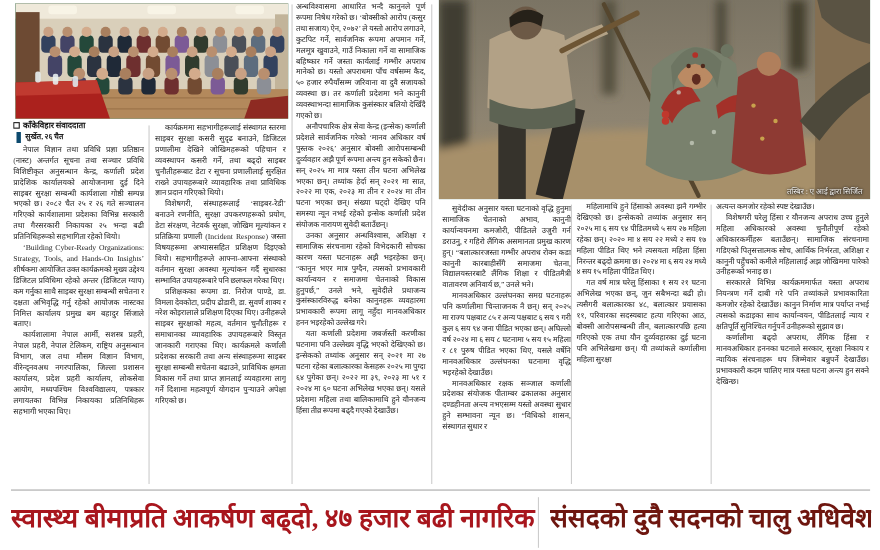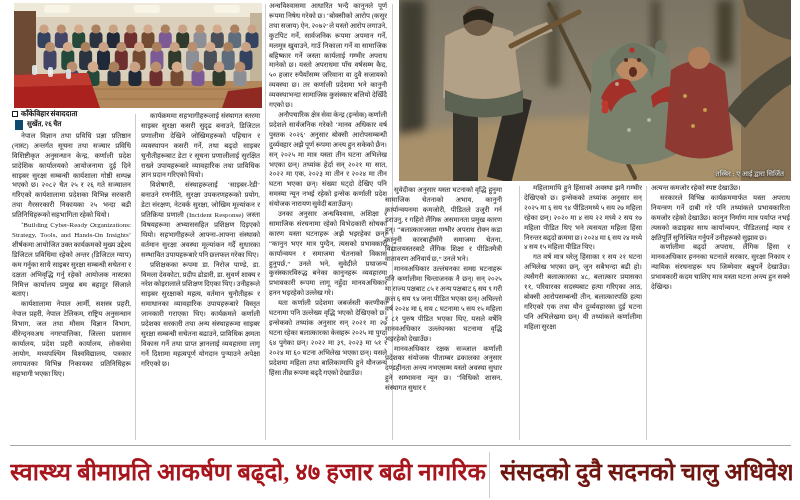--- a/index.html
+++ b/index.html
@@ -12,21 +12,21 @@
   .photo-right{left:399px;top:0;width:392px;height:181px}
   .photo-caption{position:absolute;right:7px;bottom:3px;color:#f4f2ee;font-size:7px;
     text-shadow:0 0 2px #222,0 1px 2px #222;font-family:"Liberation Serif",serif}
   .col{position:absolute;font-size:7px;line-height:9.9px;color:#1c1c1c;text-align:justify;
     overflow:hidden;word-spacing:-0.4px}
   .col p{text-indent:9px;margin:0}
   .col p.cont{text-indent:0}
   .byline{font-weight:bold;font-size:7.4px;line-height:11px;color:#111}
   .sq{display:inline-block;width:6px;height:6px;border:1.5px solid #1a1a1a;margin-right:3px;
     vertical-align:-0.5px}
-  .dateline{font-weight:bold;font-size:7px;margin:1px 0 2px 3px;border-left:8px solid #0c4a6e;
+  .dateline{font-weight:bold;font-size:7px;margin:1px 0 2px 3px;border-left:4px solid #0c4a6e;
     padding-left:4px;color:#222}
   .vrule{position:absolute;width:1px;background:#cccccc}
   .hrule{position:absolute;height:1px;background:#a8a8a8}
   .headline{position:absolute;font-weight:bold;font-size:24px;line-height:30px;white-space:nowrap;
     font-family:"Liberation Serif","DejaVu Serif",serif}
   .hl-left{left:10px;top:457px;width:478px;overflow:hidden}
   .hl-right{left:500px;top:457px;width:292px;overflow:hidden}
 </style>
 </head>
 <body>
@@ -214,36 +214,37 @@
   </div>
 
   <div class="col" style="left:269px;top:2px;width:118px;height:440px">
     <div>
         <p class="cont">अन्धविश्वासमा आधारित भन्दै कानुनले पूर्ण रूपमा निषेध गरेको छ। ‘बोक्सीको आरोप (कसुर तथा सजाय) ऐन, २०७२’ ले यस्तो आरोप लगाउने, कुटपिट गर्ने, सार्वजनिक रूपमा अपमान गर्ने, मलमूत्र खुवाउने, गाउँ निकाला गर्ने वा सामाजिक बहिष्कार गर्ने जस्ता कार्यलाई गम्भीर अपराध मानेको छ। यस्तो अपराधमा पाँच वर्षसम्म कैद, ५० हजार रुपैयाँसम्म जरिवाना वा दुवै सजायको व्यवस्था छ। तर कर्णाली प्रदेशमा भने कानुनी व्यवस्थाभन्दा सामाजिक कुसंस्कार बलियो देखिँदै गएको छ।</p>
         <p>अनौपचारिक क्षेत्र सेवा केन्द्र (इन्सेक) कर्णाली प्रदेशले सार्वजनिक गरेको ‘मानव अधिकार वर्ष पुस्तक २०२६’ अनुसार बोक्सी आरोपसम्बन्धी दुर्व्यवहार अझै पूर्ण रूपमा अन्त्य हुन सकेको छैन। सन् २०२५ मा मात्र यस्ता तीन घटना अभिलेख भएका छन्। तथ्यांक हेर्दा सन् २०२१ मा सात, २०२२ मा एक, २०२३ मा तीन र २०२४ मा तीन घटना भएका छन्। संख्या घट्दो देखिए पनि समस्या न्यून नभई रहेको इन्सेक कर्णाली प्रदेश संयोजक नारायण सुवेदी बताउँछन्।</p>
         <p>उनका अनुसार अन्धविश्वास, अशिक्षा र सामाजिक संरचनामा रहेको विभेदकारी सोचका कारण यस्ता घटनाहरू अझै भइरहेका छन्। “कानुन भएर मात्र पुग्दैन, त्यसको प्रभावकारी कार्यान्वयन र समाजमा चेतनाको विकास हुनुपर्छ,” उनले भने, सुवेदीले प्रथाजन्य कुसंस्कारविरुद्ध बनेका कानुनहरू व्यवहारमा प्रभावकारी रूपमा लागू नहुँदा मानवअधिकार हनन भइरहेको उल्लेख गरे।</p>
         <p>यता कर्णाली प्रदेशमा जबर्जस्ती करणीका घटनामा पनि उल्लेख्य वृद्धि भएको देखिएको छ। इन्सेकको तथ्यांक अनुसार सन् २०२१ मा २७ घटना रहेका बलात्कारका केसहरू २०२५ मा पुग्दा ६४ पुगेका छन्। २०२२ मा ३९, २०२३ मा ५१ र २०२४ मा ६० घटना अभिलेख भएका छन्। यसले प्रदेशमा महिला तथा बालिकामाथि हुने यौनजन्य हिंसा तीव्र रूपमा बढ्दै गएको देखाउँछ।</p>
       </div>
   </div>
-  <div class="col" style="left:385px;top:186px;width:117px;height:256px">
+  <div class="col" style="left:402px;top:186px;width:117px;height:256px">
     <div>
         <p>सुवेदीका अनुसार यस्ता घटनाको वृद्धि हुनुमा सामाजिक चेतनाको अभाव, कानुनी कार्यान्वयनमा कमजोरी, पीडितले उजुरी गर्न डराउनु, र गहिरो लैंगिक असमानता प्रमुख कारण हुन्। “बलात्कारजस्ता गम्भीर अपराध रोक्न कडा कानुनी कारबाहीसँगै समाजमा चेतना, विद्यालयस्तरबाटै लैंगिक शिक्षा र पीडितमैत्री वातावरण अनिवार्य छ,” उनले भने।</p>
         <p>मानवअधिकार उल्लंघनका समग्र घटनाहरू पनि कर्णालीमा चिन्ताजनक नै छन्। सन् २०२५ मा राज्य पक्षबाट ८५ र अन्य पक्षबाट ६ सय ९ गरी कुल ६ सय ९४ जना पीडित भएका छन्। अघिल्लो वर्ष २०२४ मा ६ सय ८ घटनामा ५ सय १५ महिला र ८१ पुरुष पीडित भएका थिए, यसले वर्षेनि मानवअधिकार उल्लंघनका घटनामा वृद्धि भइरहेको देखाउँछ।</p>
         <p>मानवअधिकार रक्षक सञ्जाल कर्णाली प्रदेशका संयोजक पीताम्बर ढकालका अनुसार दण्डहीनता अन्त्य नभएसम्म यस्तो अवस्था सुधार हुने सम्भावना न्यून छ। “विधिको शासन, संस्थागत सुधार र</p>
       </div>
   </div>
   <div class="col" style="left:524px;top:184px;width:118px;height:258px">
     <div>
         <p>महिलामाथि हुने हिंसाको अवस्था झनै गम्भीर देखिएको छ। इन्सेकको तथ्यांक अनुसार सन् २०२५ मा ६ सय ९४ पीडितमध्ये ५ सय २७ महिला रहेका छन्। २०२० मा ४ सय २२ मध्ये २ सय १७ महिला पीडित थिए भने त्यसयता महिला हिंसा निरन्तर बढ्दो क्रममा छ। २०२४ मा ६ सय २४ मध्ये ४ सय १५ महिला पीडित थिए।</p>
         <p>गत वर्ष मात्र घरेलु हिंसाका १ सय २१ घटना अभिलेख भएका छन्, जुन सबैभन्दा बढी हो। त्यसैगरी बलात्कारका ४८, बलात्कार प्रयासका ११, परिवारका सदस्यबाट हत्या गरिएका आठ, बोक्सी आरोपसम्बन्धी तीन, बलात्कारपछि हत्या गरिएको एक तथा यौन दुर्व्यवहारका दुई घटना पनि अभिलेखमा छन्। यी तथ्यांकले कर्णालीमा महिला सुरक्षा</p>
       </div>
   </div>
   <div class="col" style="left:651px;top:184px;width:139px;height:258px">
     <div>
         <p class="cont">अत्यन्त कमजोर रहेको स्पष्ट देखाउँछ।</p>
+        <p>विशेषगरी घरेलु हिंसा र यौनजन्य अपराध उच्च हुनुले महिला अधिकारको अवस्था चुनौतीपूर्ण रहेको अधिकारकर्मीहरू बताउँछन्। सामाजिक संरचनामा गडिएको पितृसत्तात्मक सोच, आर्थिक निर्भरता, अशिक्षा र कानुनी पहुँचको कमीले महिलालाई अझ जोखिममा पारेको उनीहरूको भनाइ छ।</p>
         <p>सरकारले विभिन्न कार्यक्रममार्फत यस्ता अपराध नियन्त्रण गर्ने दाबी गरे पनि तथ्यांकले प्रभावकारिता कमजोर रहेको देखाउँछ। कानुन निर्माण मात्र पर्याप्त नभई त्यसको कडाइका साथ कार्यान्वयन, पीडितलाई न्याय र क्षतिपूर्ति सुनिश्चित गर्नुपर्ने उनीहरूको सुझाव छ।</p>
         <p>कर्णालीमा बढ्दो अपराध, लैंगिक हिंसा र मानवअधिकार हननका घटनाले सरकार, सुरक्षा निकाय र न्यायिक संरचनाहरू थप जिम्मेवार बन्नुपर्ने देखाउँछ। प्रभावकारी कदम चालिए मात्र यस्ता घटना अन्त्य हुन सक्ने देखिन्छ।</p>
       </div>
   </div>
 
   <div class="headline hl-left" style="color: rgb(168, 22, 29);">स्वास्थ्य बीमाप्रति आकर्षण बढ्दो, ४७ हजार बढी नागरिक आबद्ध</div>
   <div class="headline hl-right" style="color: rgb(110, 22, 15);">संसदको दुवै सदनको चालु अधिवेशन</div>
 
 </div>
 

